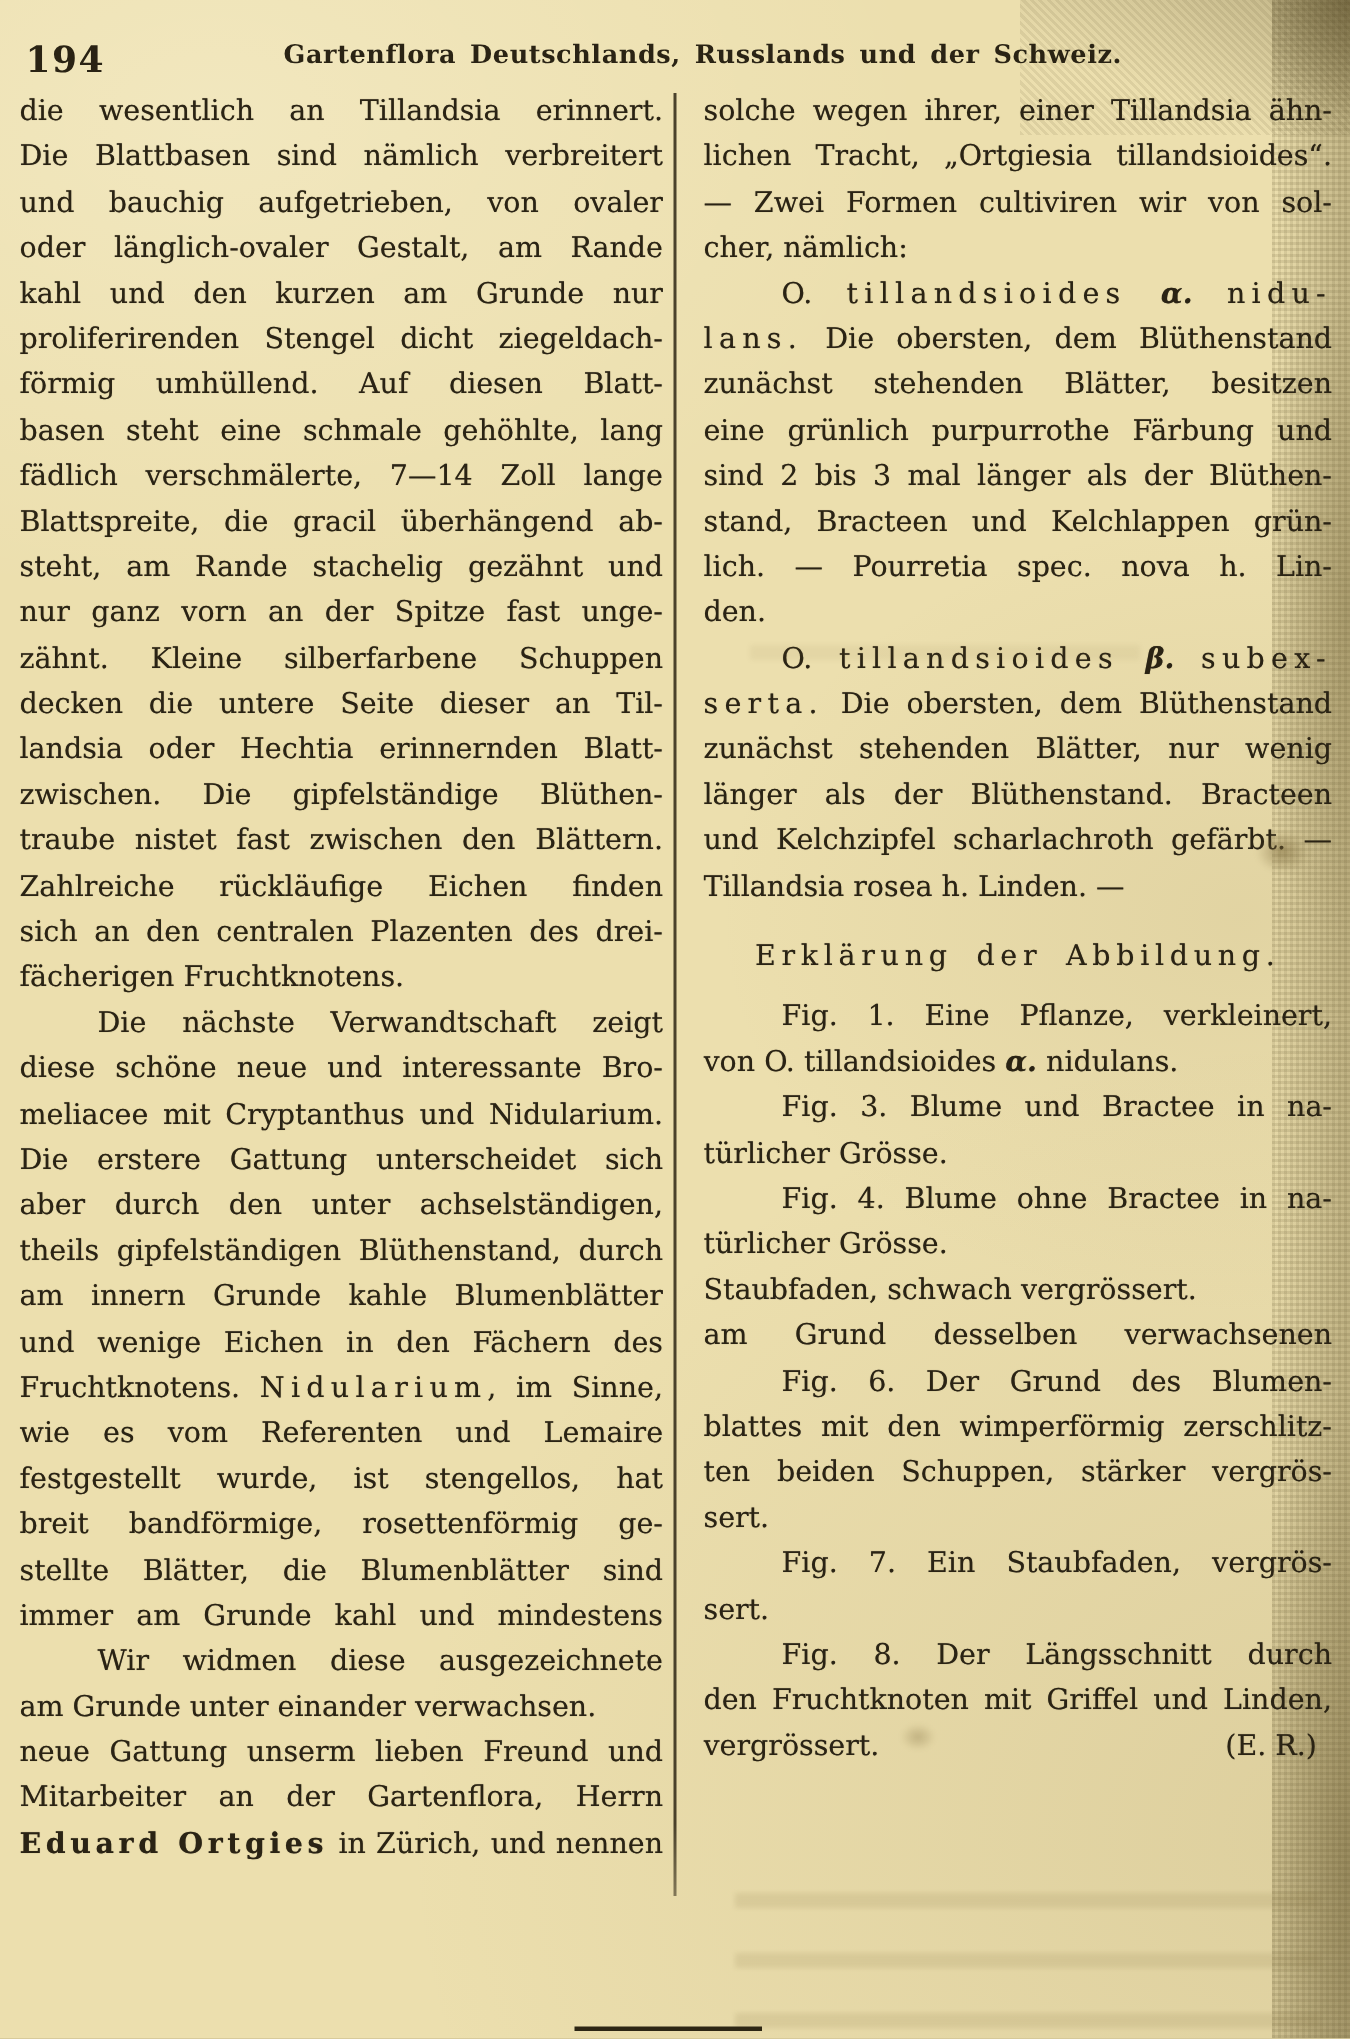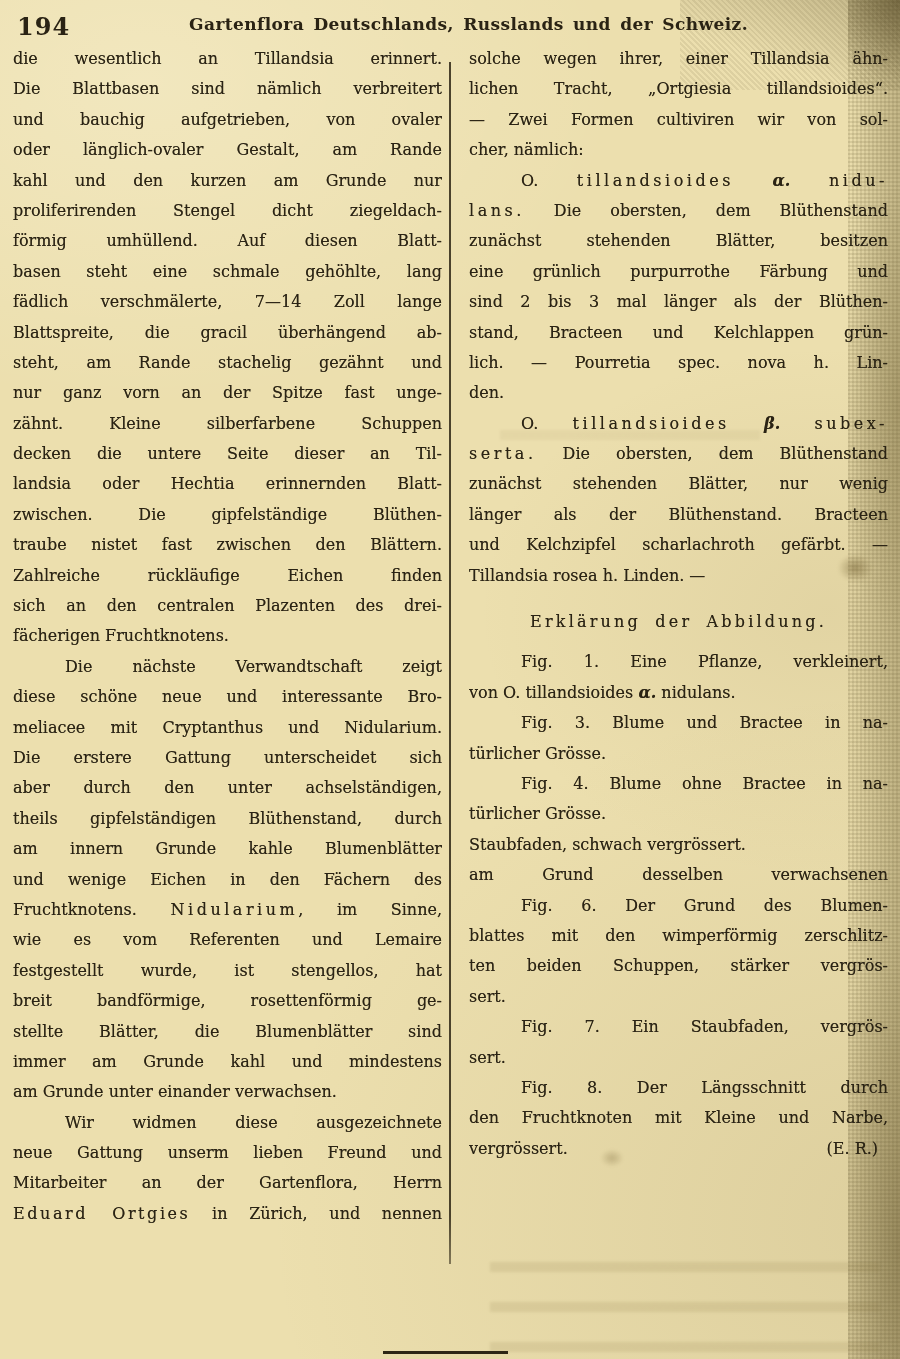--- a/index.html
+++ b/index.html
@@ -24,52 +24,52 @@
       repeating-linear-gradient(0deg, rgba(96,84,45,.14) 0 2px, rgba(0,0,0,0) 2px 4px),
       repeating-linear-gradient(90deg, rgba(96,84,45,.12) 0 2px, rgba(0,0,0,0) 2px 4px),
       linear-gradient(90deg, rgba(0,0,0,0), rgba(104,90,48,.30));
   }
   .corner-shade{
     position:absolute;top:0;right:0;width:220px;height:90px;
     background:
       repeating-linear-gradient(45deg, rgba(86,74,38,.10) 0 2px, rgba(0,0,0,0) 2px 4px),
       linear-gradient(200deg, rgba(84,72,36,.28), rgba(0,0,0,0) 65%);
   }
-  .header{position:absolute;top:10px;left:0;width:828px;height:36px;}
+  .header{position:absolute;top:23px;left:0;width:828px;height:36px;}
   .page-number{
     position:absolute;left:17px;top:2px;
     font-size:24px;font-weight:bold;letter-spacing:1px;
   }
   .header-title{
     position:absolute;left:60px;right:80px;top:4px;text-align:right;
     font-size:17px;font-weight:bold;word-spacing:3px;letter-spacing:.4px;
   }
   .column-divider{
     position:absolute;left:449px;top:62px;width:2px;height:1202px;
     background:linear-gradient(180deg, rgba(46,38,20,.85) 0 96%, rgba(46,38,20,.55));
   }
-  .column{position:absolute;top:44px;font-size:16px;}
+  .column{position:absolute;top:59px;font-size:19px;}
   .col-left{left:13px;width:429px;}
   .col-right{left:469px;width:419px;}
   .line{
     height:30.4px;line-height:30.4px;overflow:hidden;
     text-align:justify;text-align-last:justify;
     text-shadow:0 0 .5px rgba(42,35,20,.55);
     white-space:normal;
   }
   .line.end{text-align-last:left;}
   .line.indent{text-indent:52px;}
   .line.heading{
     margin-top:16px;margin-bottom:10px;
     text-align:right;text-align-last:center;
     letter-spacing:.20em;word-spacing:6px;
   }
   .line.split{display:flex;justify-content:space-between;padding-right:10px;align-items:center;}
   .sp{letter-spacing:.22em;}
-  .spb{letter-spacing:.16em;font-weight:normal;}
+  .spb{letter-spacing:.16em;font-weight:bold;}
   .ib{font-style:italic;font-weight:bold;}
   
   .smudge{position:absolute;filter:blur(1.6px);pointer-events:none;}
   .smudge-rows{
     background:repeating-linear-gradient(0deg, rgba(128,110,60,.30) 0 10px, rgba(0,0,0,0) 10px 40px);
     opacity:.45;
   }
   .smudge-blob{background:radial-gradient(ellipse closest-side, rgba(120,102,55,.55), rgba(0,0,0,0) 70%);}
   .rule-fragment{position:absolute;left:383px;top:1351px;width:125px;height:3px;background:#2d2614;}
 </style>
@@ -116,22 +116,22 @@
       <div class="line">aber durch den unter achselständigen,</div>
       <div class="line">theils gipfelständigen Blüthenstand, durch</div>
       <div class="line">am innern Grunde kahle Blumenblätter</div>
       <div class="line">und wenige Eichen in den Fächern des</div>
       <div class="line"><span>Fruchtknotens. </span><span class="sp">Nidularium</span><span>, im Sinne,</span></div>
       <div class="line">wie es vom Referenten und Lemaire</div>
       <div class="line">festgestellt wurde, ist stengellos, hat</div>
       <div class="line">breit bandförmige, rosettenförmig ge-</div>
       <div class="line">stellte Blätter, die Blumenblätter sind</div>
       <div class="line">immer am Grunde kahl und mindestens</div>
+      <div class="line indent">Wir widmen diese ausgezeichnete</div>
       <div class="line end">am Grunde unter einander verwachsen.</div>
-      <div class="line indent">Wir widmen diese ausgezeichnete</div>
       <div class="line">neue Gattung unserm lieben Freund und</div>
       <div class="line">Mitarbeiter an der Gartenflora, Herrn</div>
       <div class="line"><span class="spb">Eduard Ortgies</span><span> in Zürich, und nennen</span></div>
     </div>
   <div class="column col-right" id="col-right">
       <div class="line">solche wegen ihrer, einer Tillandsia ähn-</div>
       <div class="line">lichen Tracht, „Ortgiesia tillandsioides“.</div>
       <div class="line">— Zwei Formen cultiviren wir von sol-</div>
       <div class="line end">cher, nämlich:</div>
       <div class="line indent"><span>O. </span><span class="sp">tillandsioides</span><span> </span><span class="ib">α.</span><span> </span><span class="sp">nidu-</span></div>
@@ -157,21 +157,21 @@
       <div class="line end">türlicher Grösse.</div>
       <div class="line end">Staubfaden, schwach vergrössert.</div>
       <div class="line">am Grund desselben verwachsenen</div>
       <div class="line indent">Fig. 6. Der Grund des Blumen-</div>
       <div class="line">blattes mit den wimperförmig zerschlitz-</div>
       <div class="line">ten beiden Schuppen, stärker vergrös-</div>
       <div class="line end">sert.</div>
       <div class="line indent">Fig. 7. Ein Staubfaden, vergrös-</div>
       <div class="line end">sert.</div>
       <div class="line indent">Fig. 8. Der Längsschnitt durch</div>
-      <div class="line">den Fruchtknoten mit Kleine und Narbe,</div>
+      <div class="line">den Fruchtknoten mit Griffel und Linden,</div>
       <div class="line split end">
         <span>vergrössert.</span>
         <span>(E. R.)</span>
       </div>
     </div>
 
   <div class="smudge smudge-rows" style="left:490px;top:1242px;width:390px;height:110px;"></div>
   <div class="smudge smudge-rows" style="left:500px;top:400px;width:260px;height:40px;opacity:.25;"></div>
   <div class="smudge smudge-blob" style="left:830px;top:548px;width:50px;height:40px;"></div>
   <div class="smudge smudge-blob" style="left:595px;top:1145px;width:34px;height:26px;opacity:.6;"></div>

